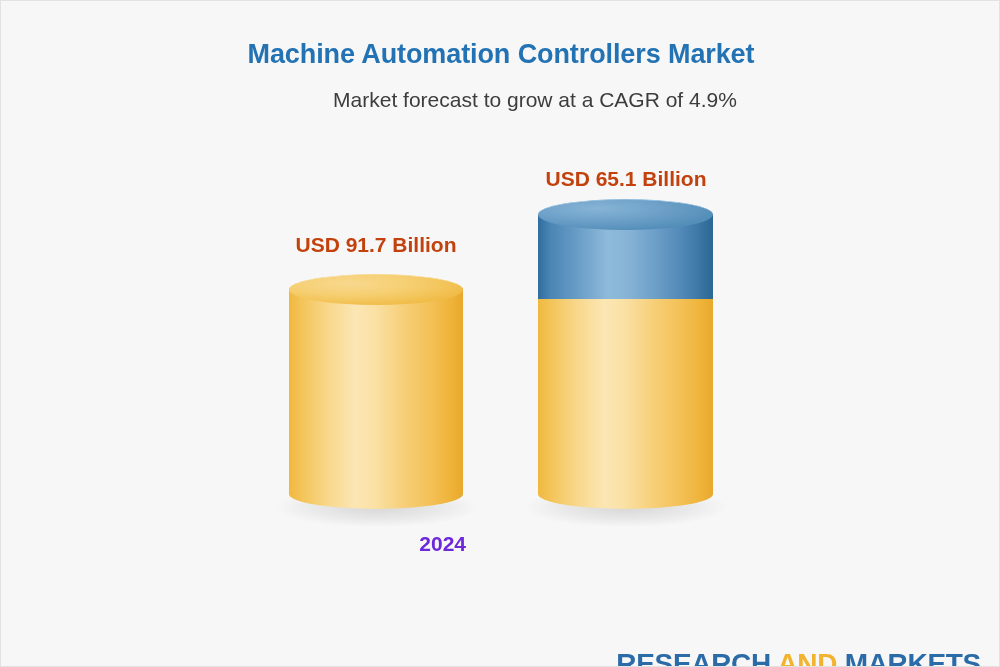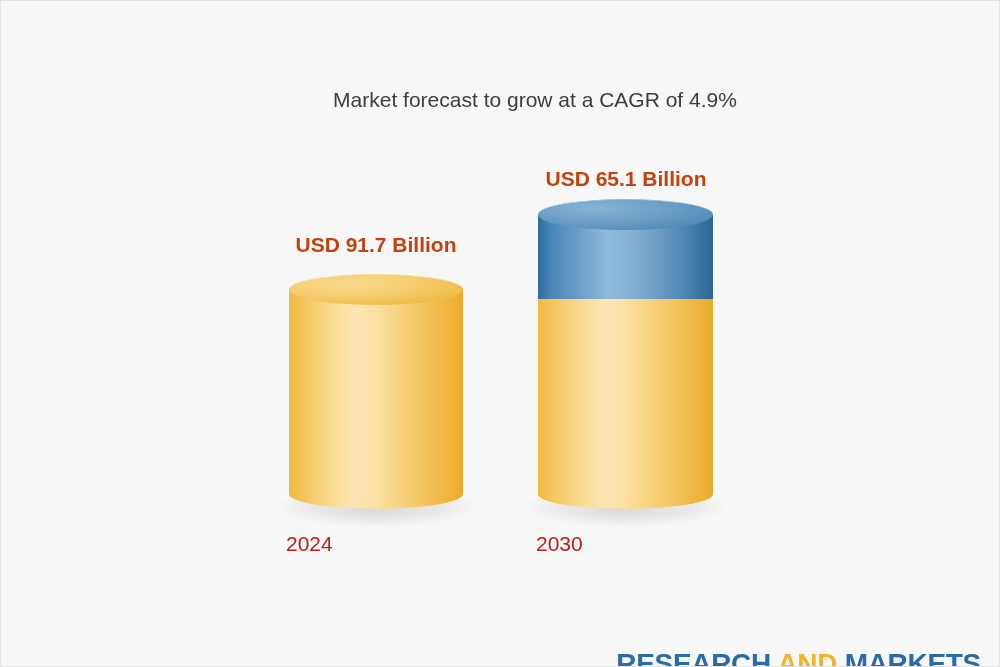--- a/index.html
+++ b/index.html
@@ -66,23 +66,23 @@
     text-align: center;
     white-space: nowrap;
   }
   .value-label.v1 { left: 285px; top: 232px; width: 180px; }
   .value-label.v2 { left: 535px; top: 166px; width: 180px; }
 
   
   .cat-label {
     position: absolute;
     font-size: 21px;
-    font-weight: normal;
-    color: #b91c1c;
-    text-align: left;
+    font-weight: bold;
+    color: #6d28d9;
+    text-align: right;
     white-space: nowrap;
   }
   .cat-label.c1 { left: 285px; top: 531px; width: 180px; }
   .cat-label.c2 { left: 535px; top: 531px; width: 180px; }
 
   
   .cylinder {
     position: absolute;
   }
   .cyl-shadow {
@@ -192,20 +192,21 @@
     letter-spacing: 0.55px;
     white-space: nowrap;
     margin-top: 3px;
   }
 </style>
 </head>
 <body>
 
 <div class="canvas">
 
+  <div class="chart-title">Machine Automation Controllers Market</div>
 
   <div class="chart-subtitle">Market forecast to grow at a CAGR of 4.9%</div>
 
   <div class="plot">
 
     <div class="cyl-shadow" style="left:276px; top:486px; width:200px; height:40px;"></div>
 
     <div class="cylinder" style="left:288px; top:273px; width:174px; height:235px;">
 
       <div class="seg" style="top:14px; width:174px; height:221px;">
@@ -229,21 +230,20 @@
 
       <div class="seg" style="top:15px; width:175px; height:85px;">
         <div class="seg-body fill-blue"></div>
       </div>
 
       <div class="seg-cap cap-blue" style="top:0px; width:175px; height:30px;"></div>
     </div>
 
     <div class="value-label v2">USD 65.1 Billion</div>
 
-    <div class="cat-label c2">2030</div>
 
   </div>
 
 
   <div class="logo">
     <div class="logo-main"><span>RESEARCH </span><span class="logo-and">AND </span><span>MARKETS</span></div>
   </div>
 
 </div>
 

